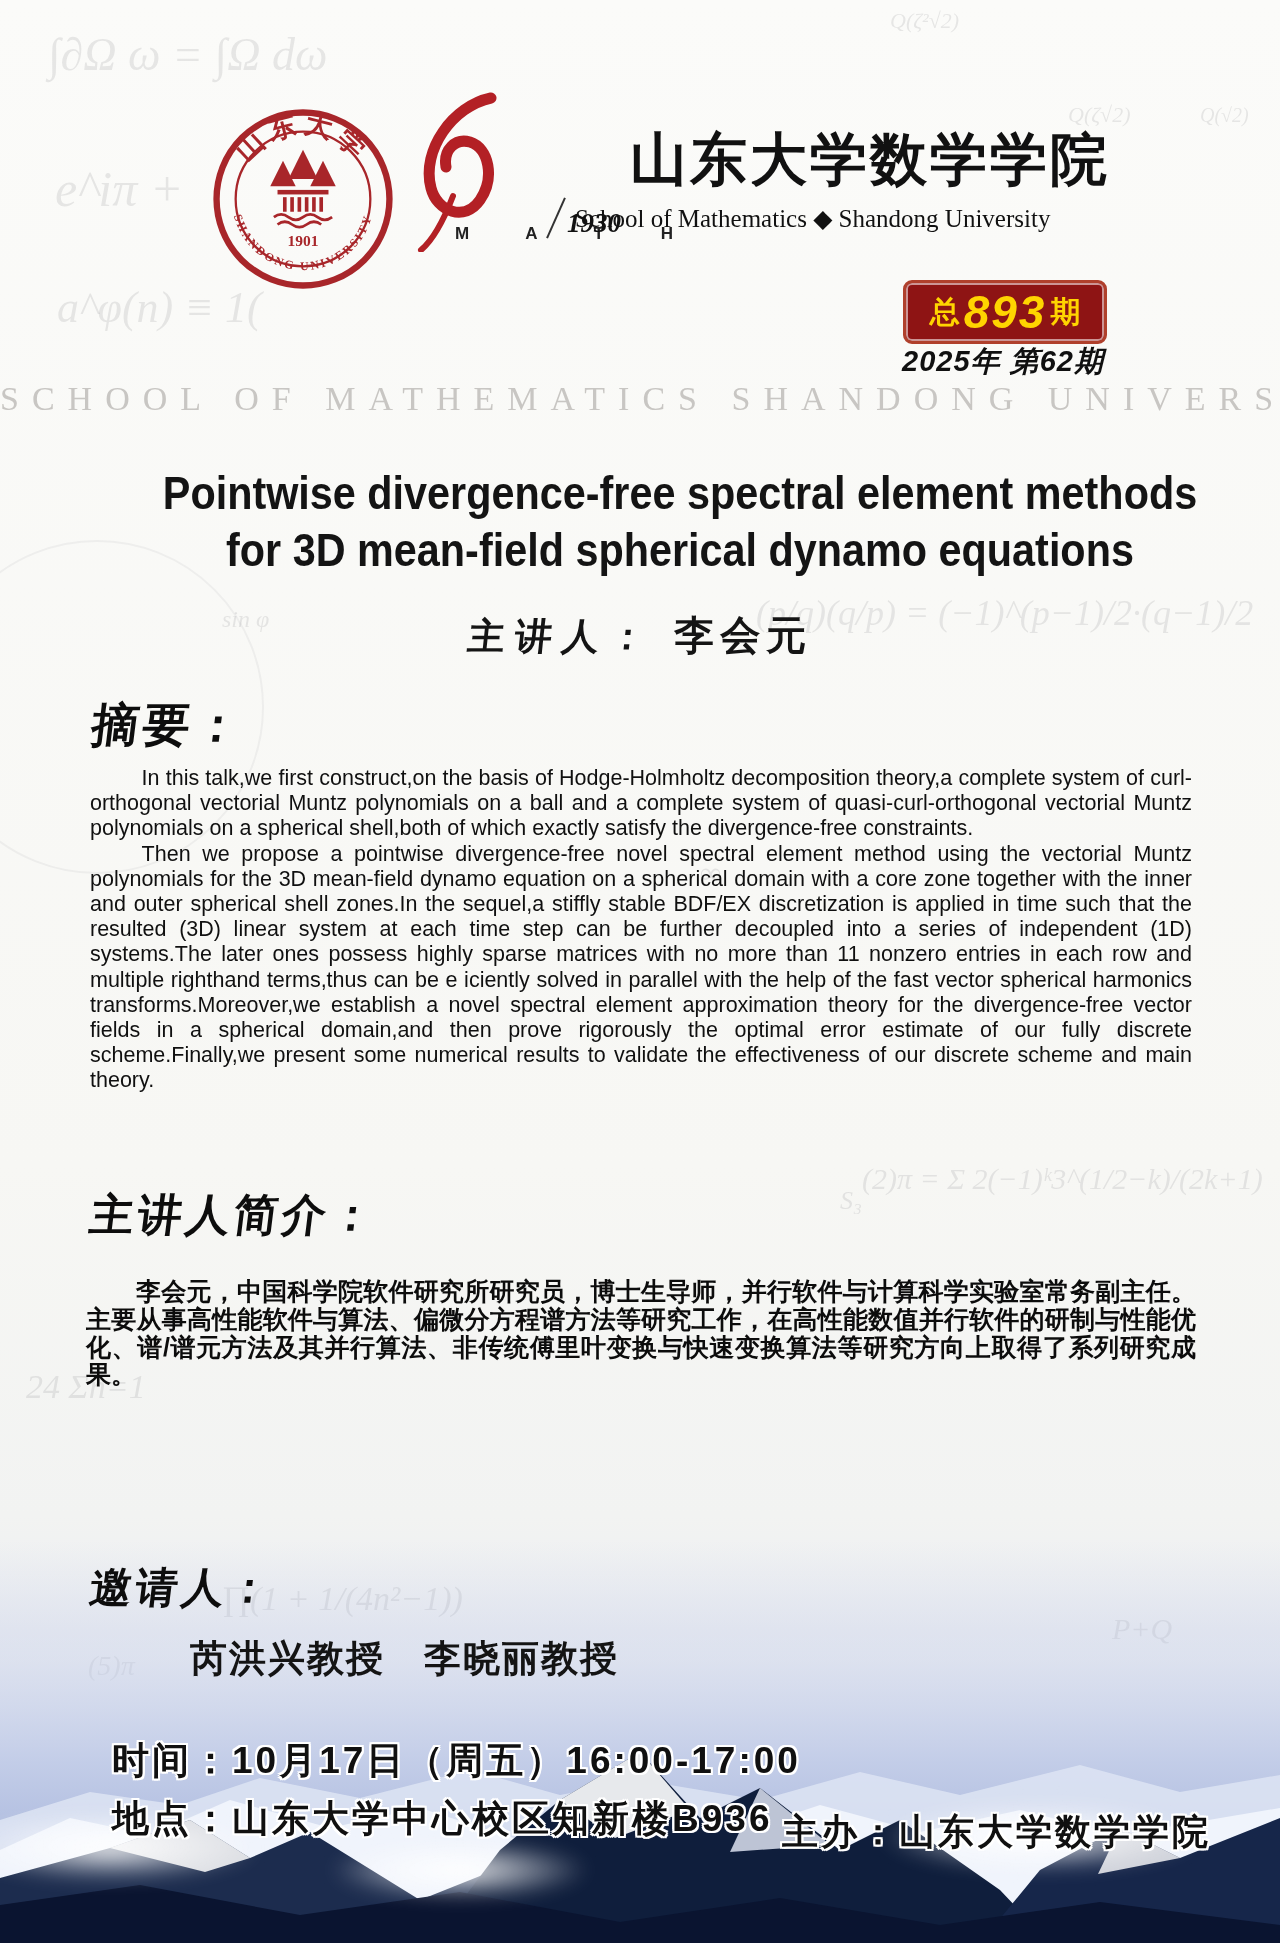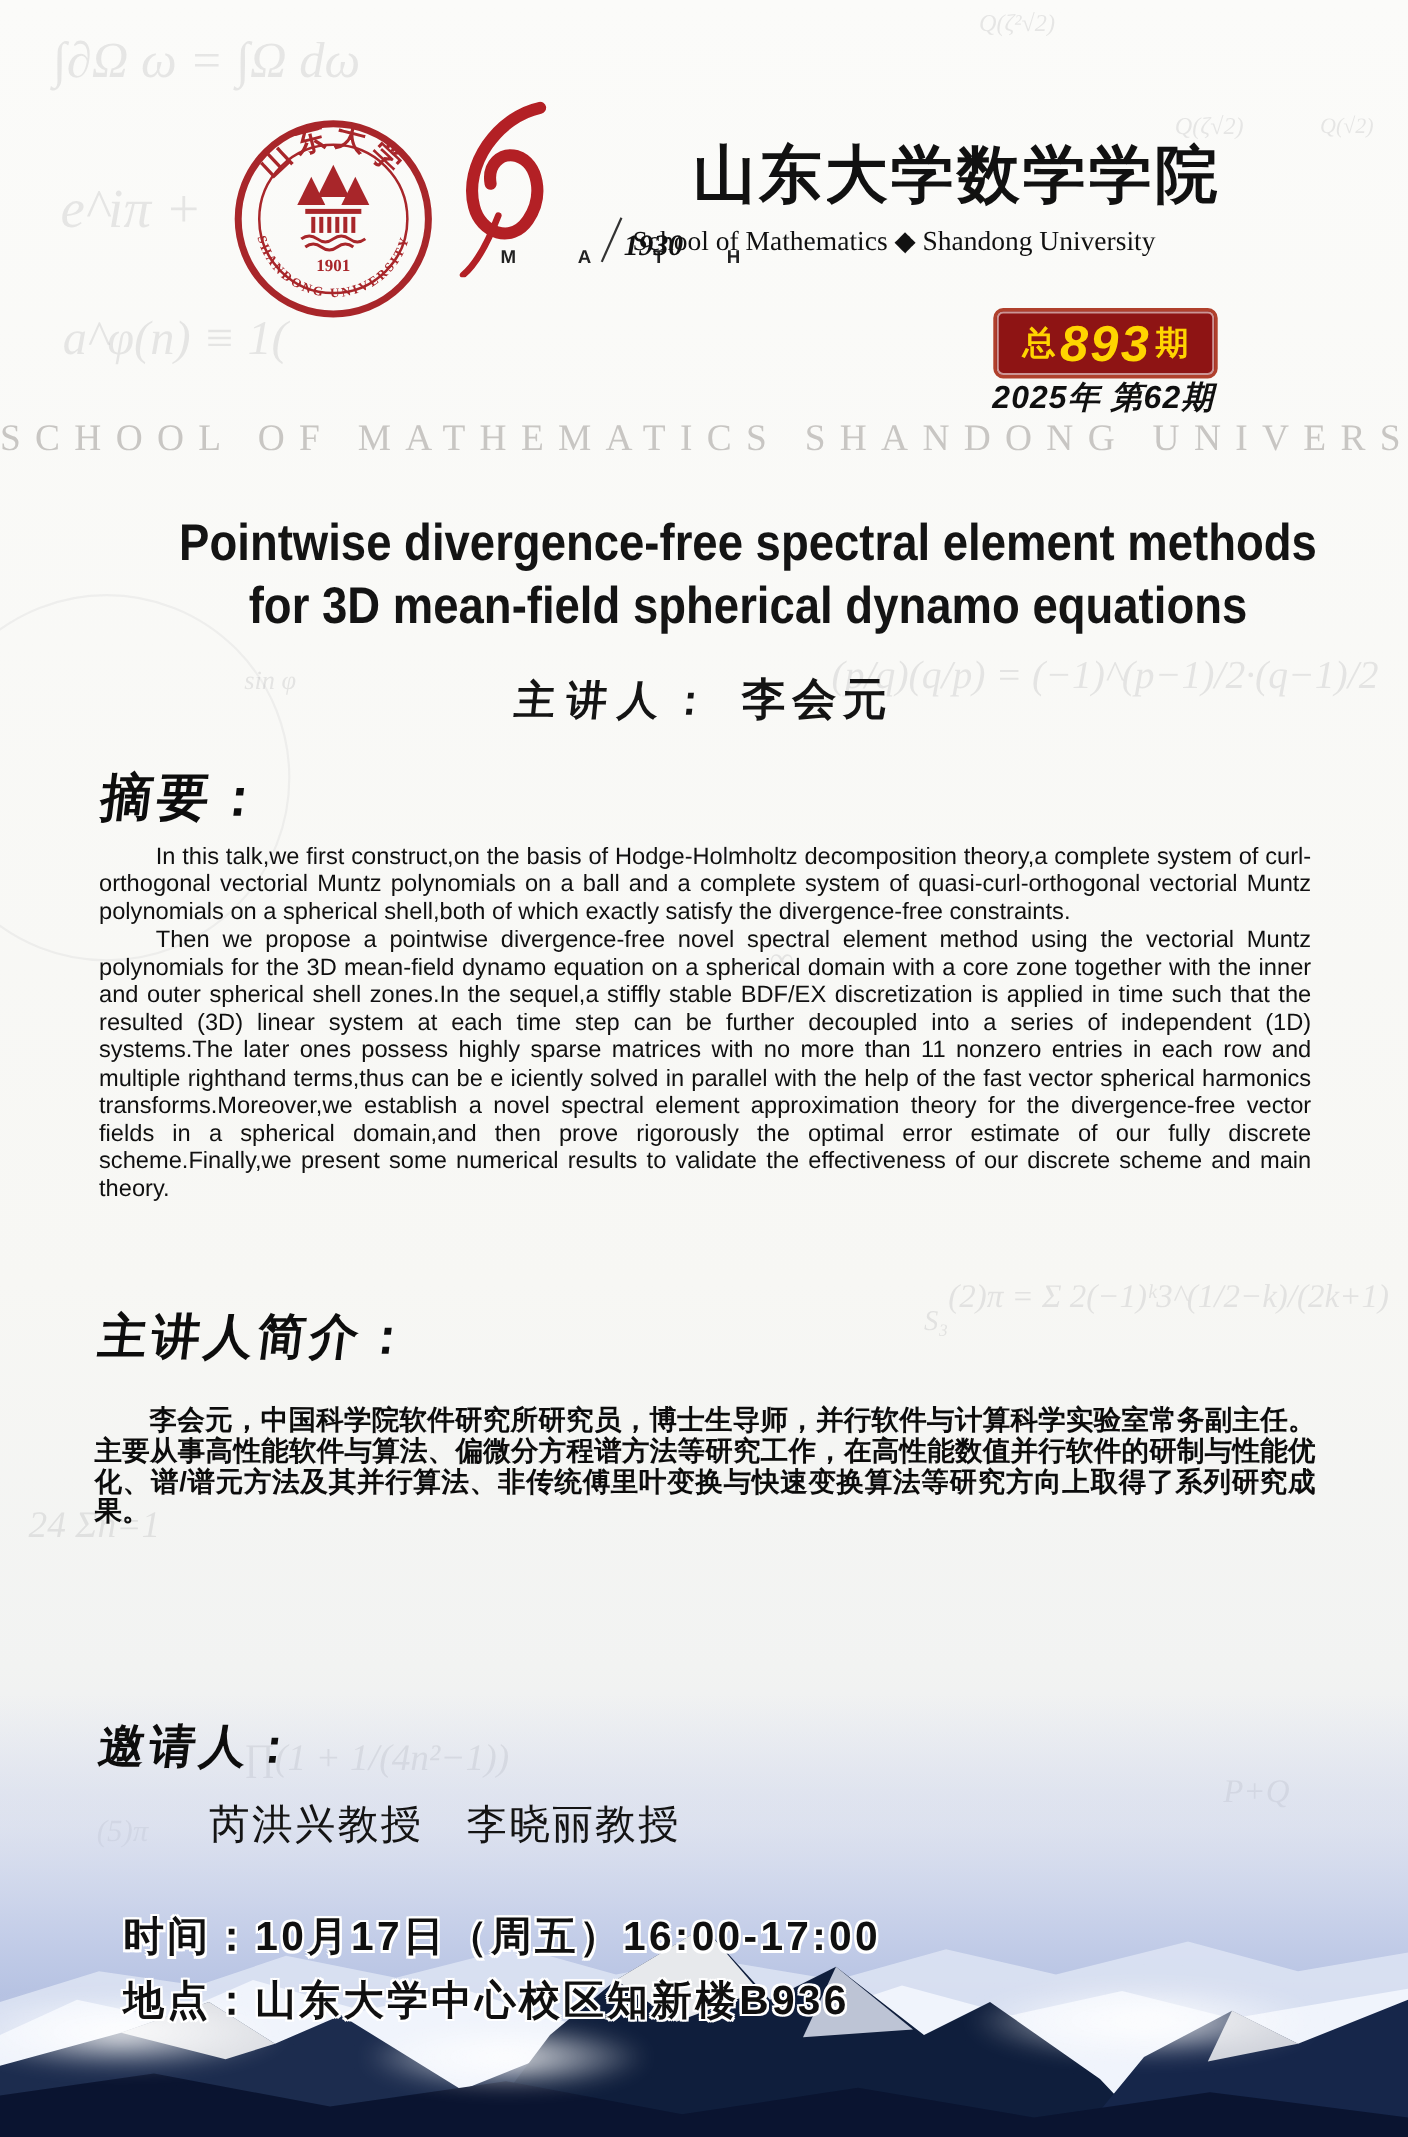--- a/index.html
+++ b/index.html
@@ -55,21 +55,21 @@
   .abstract-head{left:92px;top:694px;font-size:47px;}
   .bio-head{left:90px;top:1186px;font-size:44px;}
   .invite-head{left:90px;top:1560px;font-size:42px;}
   
   .abstract-body{position:absolute;left:90px;top:766px;width:1102px;z-index:3;
     font-size:21.5px;line-height:25.2px;text-align:justify;color:#101010;}
   .abstract-body p{margin:0;text-indent:2.4em;}
   .bio-body{position:absolute;left:86px;top:1278px;width:1110px;z-index:3;
     font-size:25px;line-height:27.8px;text-align:justify;color:#0c0c0c;font-weight:600;}
   .bio-body p{margin:0;text-indent:2em;}
-  .invite-names{position:absolute;left:190px;top:1634px;z-index:4;font-size:37px;font-weight:400;letter-spacing:2px;white-space:nowrap;}
+  .invite-names{position:absolute;left:190px;top:1634px;z-index:4;font-size:37px;font-weight:700;letter-spacing:2px;white-space:nowrap;}
   
   .sky{position:absolute;left:0;top:1540px;width:1280px;height:403px;z-index:2;
     background:linear-gradient(180deg,rgba(199,208,233,0) 0%,rgba(199,208,233,.45) 30%,#c3cde8 55%,#aab8dd 80%,#9fb0d8 100%);}
   .mountains{position:absolute;left:0;top:1700px;width:1280px;height:243px;z-index:3;}
   .cloud{position:absolute;z-index:4;border-radius:50%;filter:blur(9px);background:radial-gradient(closest-side,rgba(255,255,255,.95),rgba(255,255,255,0));}
   .cl1{left:-40px;top:1812px;width:300px;height:70px;}
   .cl2{left:330px;top:1840px;width:260px;height:60px;}
   .cl3{left:880px;top:1802px;width:320px;height:70px;}
   
   .outlined{position:absolute;z-index:5;font-size:37px;font-weight:900;color:#101010;letter-spacing:3px;white-space:nowrap;
@@ -199,14 +199,15 @@
     <path d="M980,243 L1040,170 L1120,128 L1180,158 L1280,118 L1280,243 Z" fill="#16264a"></path>
     <path d="M1120,128 L1180,158 L1098,174 Z" fill="#ffffff" opacity=".8"></path>
     <path d="M0,243 L0,205 L140,185 L300,215 L460,192 L620,222 L780,198 L940,225 L1100,202 L1280,225 L1280,243 Z" fill="#0a1430"></path>
   </svg>
   <div class="cloud cl1"></div>
   <div class="cloud cl2"></div>
   <div class="cloud cl3"></div>
 
   <div class="outlined time-line">时间：10月17日（周五）16:00-17:00</div>
   <div class="outlined loc-line">地点：山东大学中心校区知新楼B936</div>
+  <div class="outlined host-line">主办：山东大学数学学院</div>
 
 </div>
 
 </body></html>

